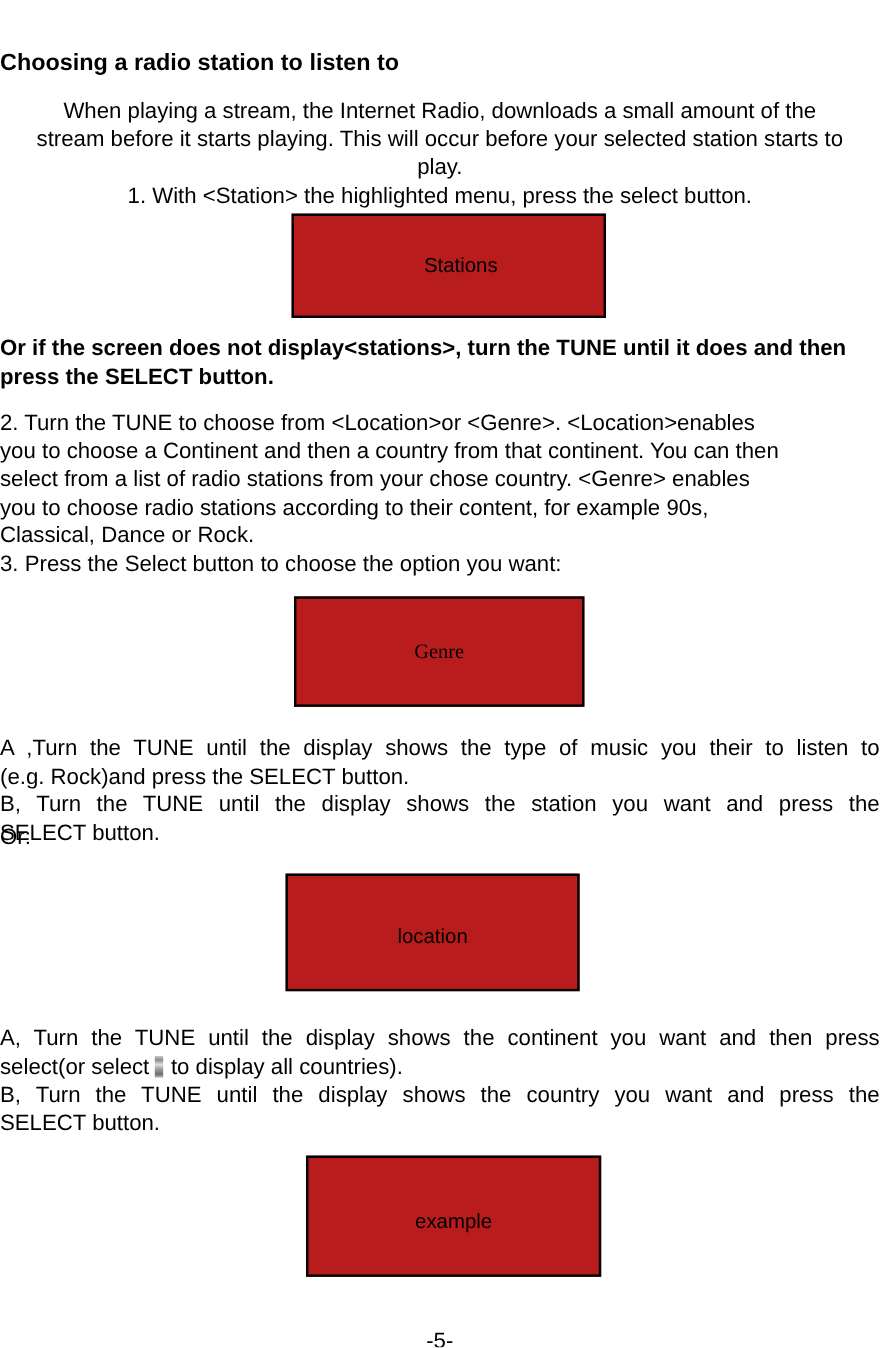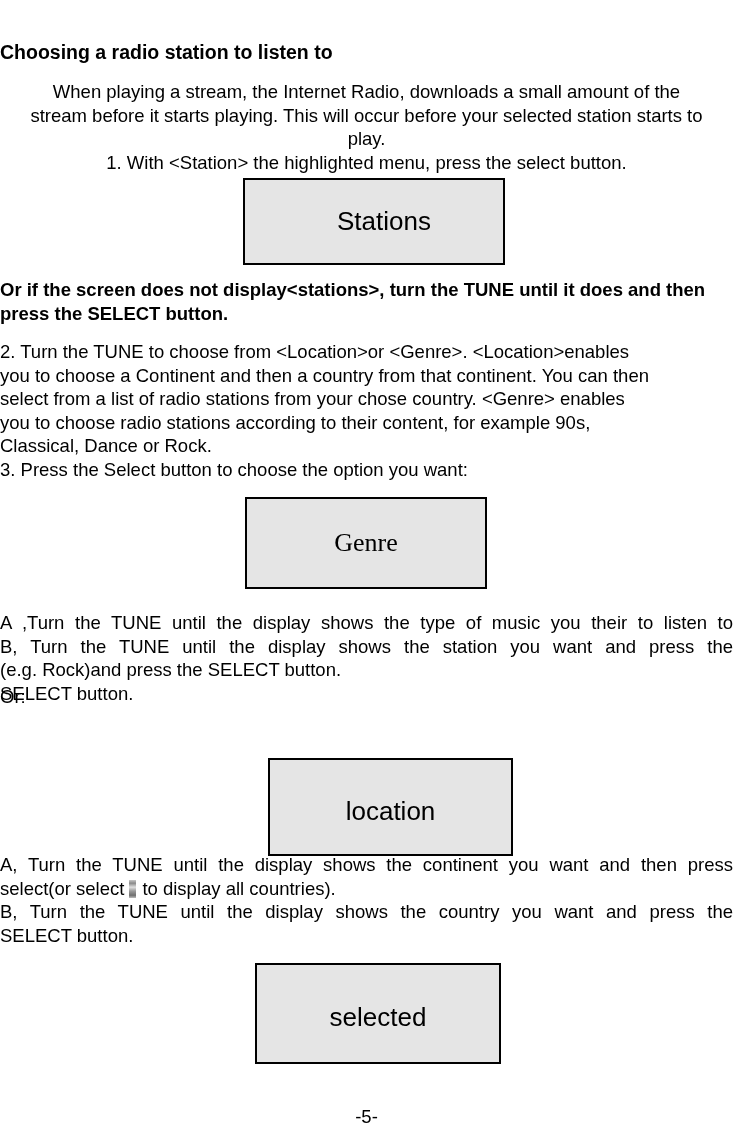--- a/index.html
+++ b/index.html
@@ -13,29 +13,29 @@
     font-size: 18.5px;
     overflow: hidden;
   }
   .abs { position: absolute; left: 0; width: 733px; }
   .line { height: 23.5px; line-height: 23.5px; white-space: nowrap; }
   .line.j { white-space: normal; text-align: justify; text-align-last: justify; }
   .heading { font-weight: bold; font-size: 19.5px; line-height: 23px; white-space: nowrap; }
   .display-box {
     position: absolute;
     border: 2px solid #000000;
-    background: #e5e5e5;
+    background: #b91c1c;
     display: flex;
     align-items: center;
     justify-content: center;
-    font-size: 26px;
+    font-size: 17px;
   }
   .box-stations { left: 243px; top: 178px; width: 238px; height: 83px; padding-left: 20px; }
   .box-genre    { left: 245px; top: 497px; width: 238px; height: 88px; font-family: Liberation Serif, serif; }
-  .box-location { left: 268px; top: 728px; width: 241px; height: 86px; padding-top: 8px; margin-top: 30px; }
+  .box-location { left: 238px; top: 728px; width: 241px; height: 86px; padding-top: 8px; }
   .box-loading  { left: 255px; top: 963px; width: 242px; height: 89px; padding-top: 8px; }
   .select-symbol {
     display: inline-block;
     width: 7px;
     height: 18px;
     margin: 0 6px 0 5px;
     vertical-align: -3px;
     background: linear-gradient(180deg, #c8c8c8 0%, #8a8a8a 18%, #e0e0e0 40%, #9a9a9a 62%, #6f6f6f 85%, #bdbdbd 100%);
   }
   .page-number { text-align: center; }
@@ -72,39 +72,39 @@
     <div class="line">Classical, Dance or Rock.</div>
     <div class="line">3. Press the Select button to choose the option you want:</div>
   </div>
 
   <div class="display-box box-genre">
     <span>Genre</span>
   </div>
 
   <div class="abs" style="top: 611px;">
     <div class="line j">A ,Turn the TUNE until the display shows the type of music you their to listen to</div>
+    <div class="line">(e.g. Rock)and press the SELECT button.</div>
     <div class="line j">B, Turn the TUNE until the display shows the station you want and press the</div>
-    <div class="line">(e.g. Rock)and press the SELECT button.</div>
     <div class="line">SELECT button.</div>
   </div>
 
   <div class="abs line" style="top: 685px; width: 120px;">Or:</div>
 
   <div class="display-box box-location">
     <span>location</span>
   </div>
 
   <div class="abs" style="top: 853px;">
     <div class="line j">A, Turn the TUNE until the display shows the continent you want and then press</div>
     <div class="line">
       <span>select(or select</span><span class="select-symbol"></span><span>to display all countries).</span>
     </div>
     <div class="line j">B, Turn the TUNE until the display shows the country you want and press the</div>
     <div class="line">SELECT button.</div>
   </div>
 
   <div class="display-box box-loading">
-    <span>selected</span>
+    <span>example</span>
   </div>
 
   <div class="abs line page-number" style="top: 1105px;">-5-</div>
 
 </div>
 
 </body></html>

